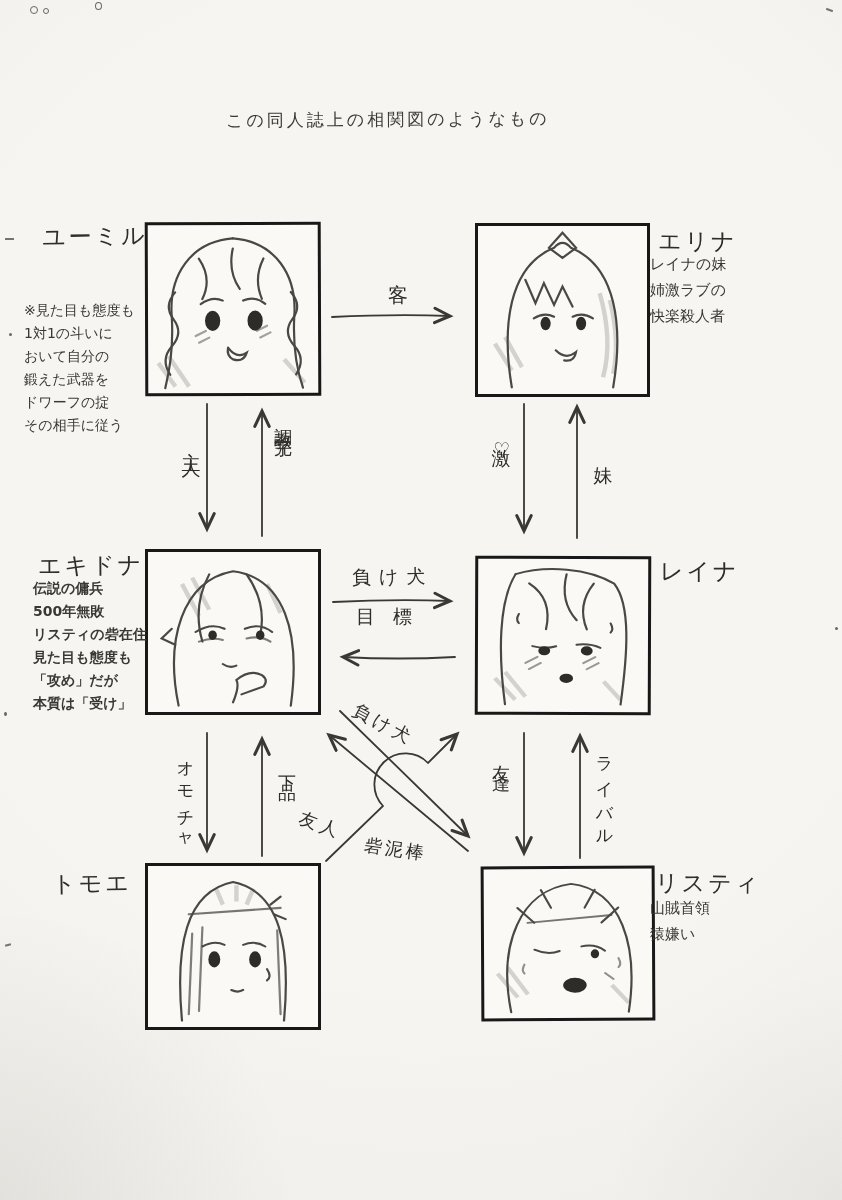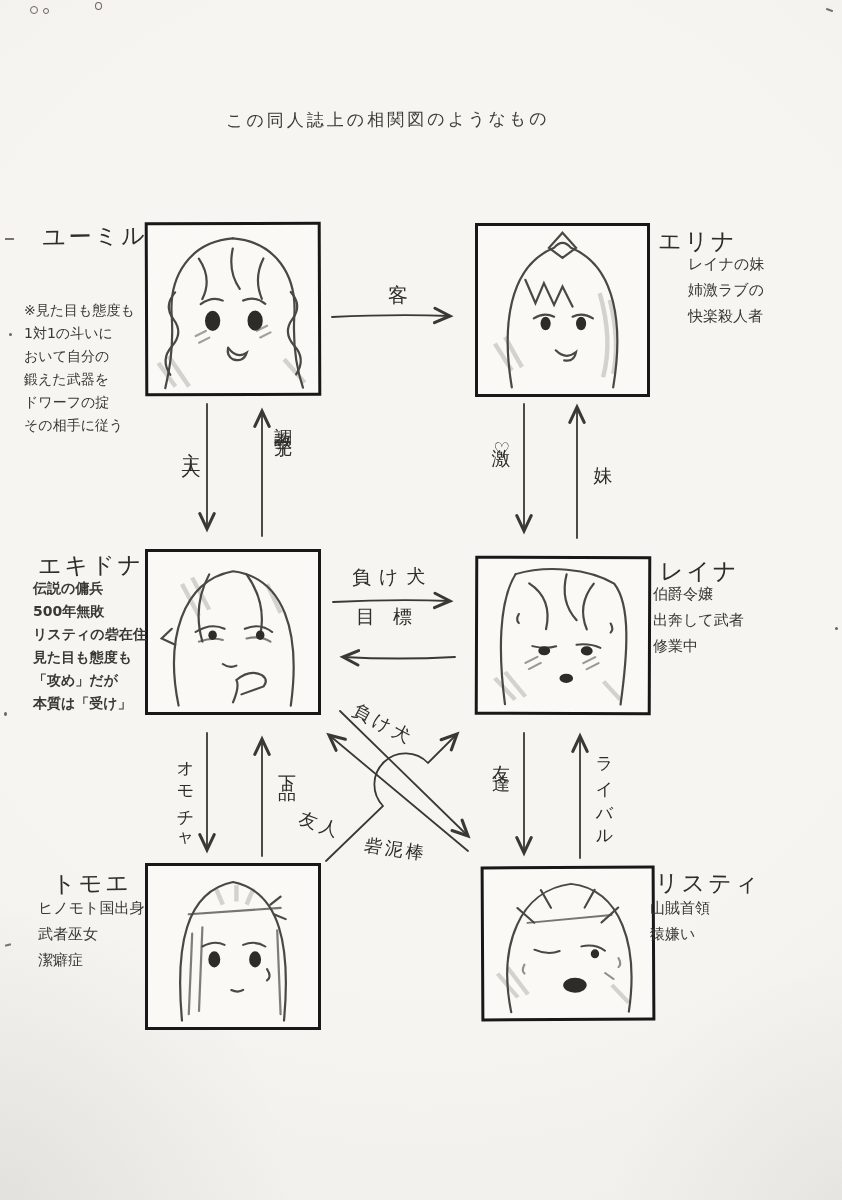--- a/index.html
+++ b/index.html
@@ -36,21 +36,21 @@
     white-space:nowrap;
   }
   .cbio{position:absolute;font-size:15px;color:#3a3834;}
   .cbio span{display:block;line-height:26px;white-space:nowrap;}
   .n-yumil {left:42px;top:221px;transform:rotate(-1deg);}
   .b-yumil {left:28px;top:247px;font-size:14.5px;}
   .b-yumil span{line-height:26px;}
   .note-yumil{left:24px;top:299px;font-size:14px;}
   .note-yumil span{line-height:23px;}
   .n-elina {left:658px;top:226px;transform:rotate(.5deg);}
-  .b-elina {left:650px;top:251px;padding-left:38px;}
+  .b-elina {left:650px;top:251px;}
   .n-echidna{left:38px;top:550px;transform:rotate(-.5deg);}
   .b-echidna{left:33px;top:577px;font-size:14px;font-weight:bold;}
   .b-echidna span{line-height:23px;}
   .n-leina {left:660px;top:556px;}
   .b-leina {left:653px;top:581px;}
   .n-tomoe {left:52px;top:868px;transform:rotate(-1deg);}
   .b-tomoe {left:38px;top:895px;}
   .n-risty {left:655px;top:868px;transform:rotate(.6deg);}
   .b-risty {left:650px;top:895px;}
   
@@ -203,32 +203,22 @@
   <div class="cbio b-echidna">
     <span>伝説の傭兵</span>
     <span>500年無敗</span>
     <span>リスティの砦在住</span>
     <span>見た目も態度も</span>
     <span>「攻め」だが</span>
     <span>本質は「受け」</span>
   </div>
 
   <div class="cname n-leina">レイナ</div>
-  <div class="cbio b-leina">
-    <span>伯爵令嬢</span>
-    <span>出奔して武者</span>
-    <span>修業中</span>
-  </div>
 
   <div class="cname n-tomoe">トモエ</div>
-  <div class="cbio b-tomoe">
-    <span>ヒノモト国出身</span>
-    <span>武者巫女</span>
-    <span>潔癖症</span>
-  </div>
 
   <div class="cname n-risty">リスティ</div>
   <div class="cbio b-risty">
     <span>山賊首領</span>
     <span>猿嫌い</span>
   </div>
 
   <svg class="arrows" width="842" height="1200">
     <defs>
       <marker id="ah" markerWidth="13" markerHeight="12" refX="9.5" refY="5" orient="auto">

